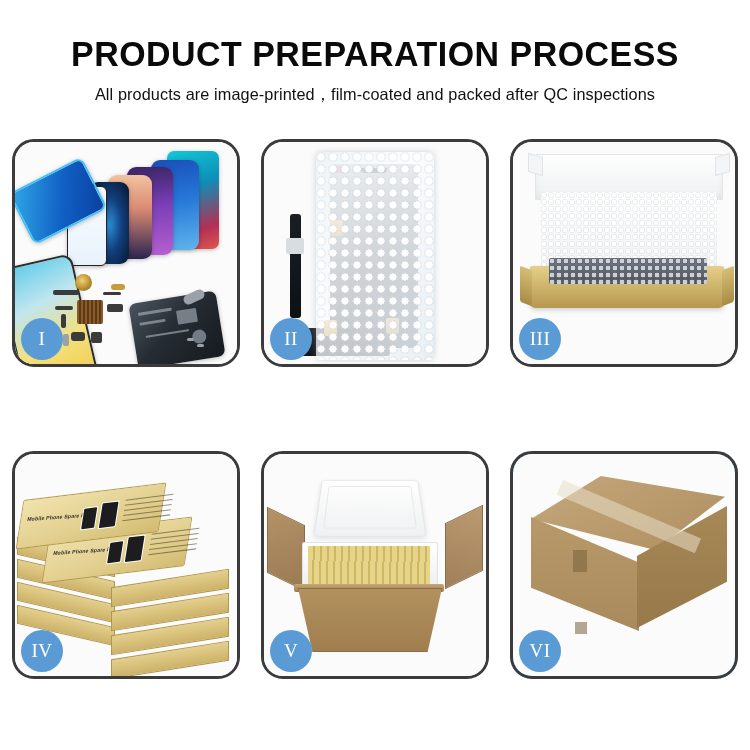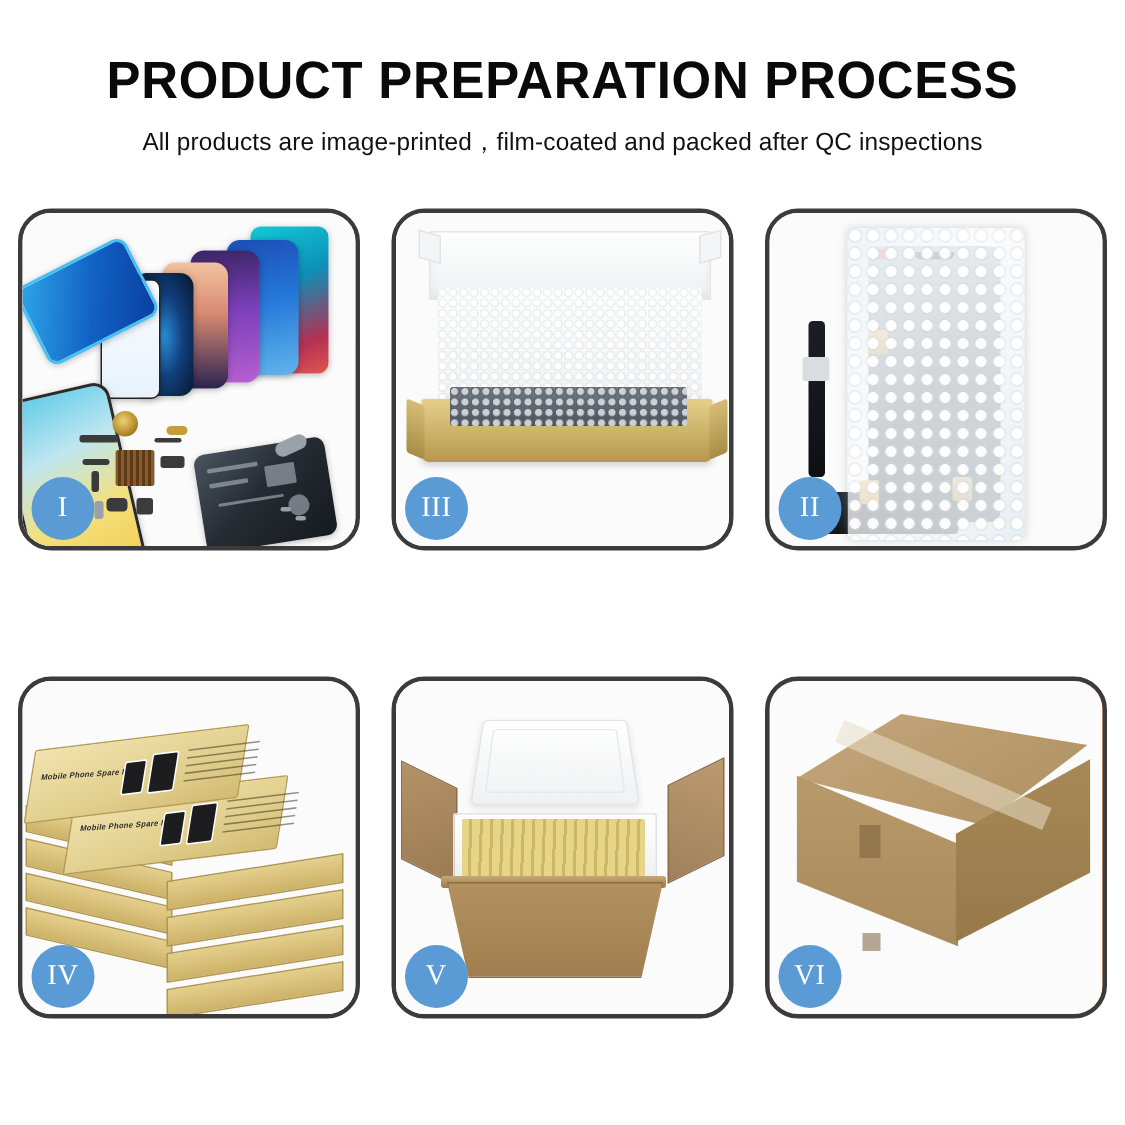--- a/index.html
+++ b/index.html
@@ -417,21 +417,21 @@
   }
   .v-rim {
     position: absolute;
     left: 30px; top: 130px;
     width: 150px; height: 8px;
     background: linear-gradient(180deg,#c6a775 0%,#9c7c4f 100%);
     border-radius: 2px;
   }
 
   
-  .p6 { background: #f97316; }
+  .p6 { background: #0369a1; }
   .c-top {
     position: absolute;
     left: 18px; top: 22px;
     width: 194px; height: 74px;
     background: linear-gradient(150deg,#c4a77c 0%,#b99b6d 50%,#ae8f61 100%);
     clip-path: polygon(36% 0, 100% 28%, 64% 100%, 0 58%);
     border-radius: 2px;
   }
   .c-left {
     position: absolute;
@@ -500,45 +500,45 @@
       <span class="part" style="left:56px;top:190px;width:14px;height:9px;border-radius:3px;"></span>
       <span class="part" style="left:76px;top:190px;width:11px;height:11px;border-radius:2px;"></span>
       <span class="part silver" style="left:48px;top:192px;width:6px;height:12px;border-radius:2px;"></span>
       <span class="part silver" style="left:172px;top:196px;width:7px;height:3px;"></span>
       <span class="part silver" style="left:182px;top:202px;width:7px;height:3px;"></span>
       <span class="part silver" style="left:168px;top:150px;width:22px;height:10px;border-radius:5px;transform:rotate(-25deg);"></span>
     </div>
     <div class="badge">I</div>
   </div>
 
-  <div class="panel p3">
-    <div class="photo">
-      <div class="box3-lid"></div>
-      <div class="box3-foam"></div>
-      <div class="box3-content"></div>
-      <div class="box3-tray"></div>
-    </div>
-    <div class="badge">III</div>
-  </div>
-
   <div class="panel p2">
     <div class="photo">
       <div class="lcd">
         <span class="lcd-notch"></span>
       </div>
       <span class="pink-label" style="left:70px;top:24px;"></span>
       <span class="lcd-flex"></span>
       <span class="lcd-ic"></span>
       <span class="lcd-tab" style="left:66px;top:78px;"></span>
       <span class="lcd-base"></span>
       <span class="lcd-tab" style="left:60px;top:178px;z-index:13;"></span>
       <span class="lcd-tab" style="left:122px;top:176px;z-index:13;"></span>
       <div class="bubble-bag"></div>
     </div>
     <div class="badge">II</div>
+  </div>
+
+  <div class="panel p3">
+    <div class="photo">
+      <div class="box3-lid"></div>
+      <div class="box3-foam"></div>
+      <div class="box3-content"></div>
+      <div class="box3-tray"></div>
+    </div>
+    <div class="badge">III</div>
   </div>
 
   <div class="panel p4">
     <div class="photo">
       <div class="stack">
 
         <div class="kfront" style="left:2px;top:82px;width:96px;height:16px;transform:skewY(13deg);"></div>
         <div class="kfront" style="left:2px;top:104px;width:96px;height:17px;transform:skewY(13deg);"></div>
         <div class="kfront" style="left:2px;top:127px;width:96px;height:17px;transform:skewY(13deg);"></div>
         <div class="kfront" style="left:2px;top:150px;width:96px;height:17px;transform:skewY(13deg);"></div>

